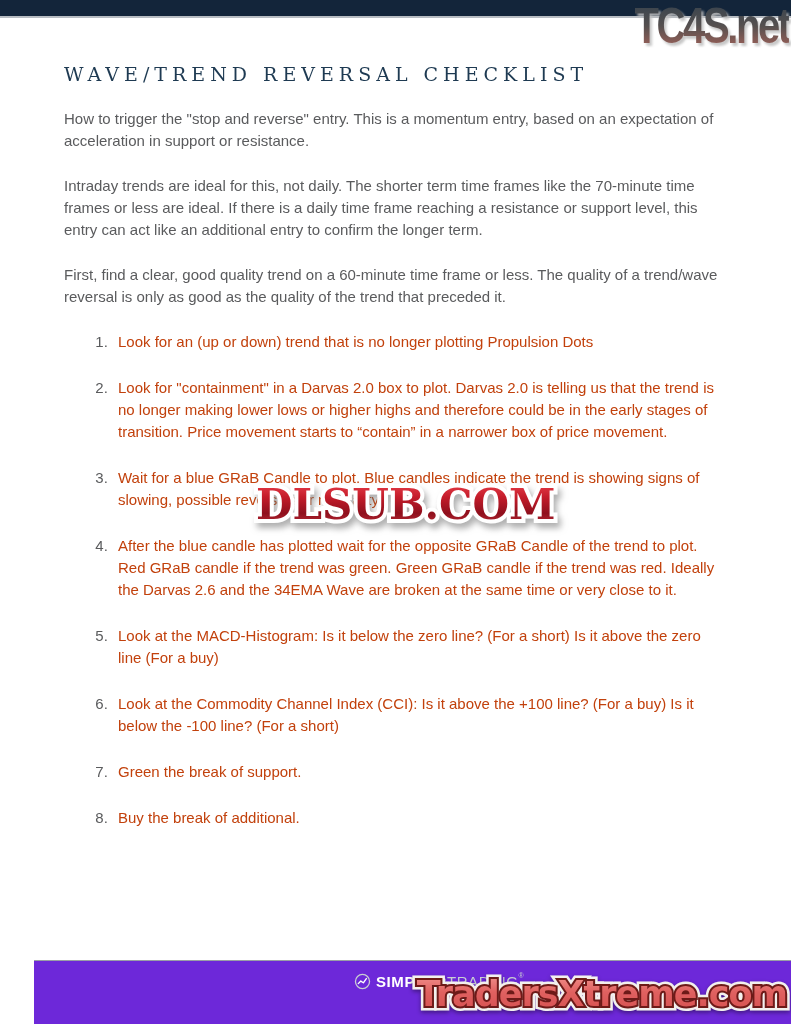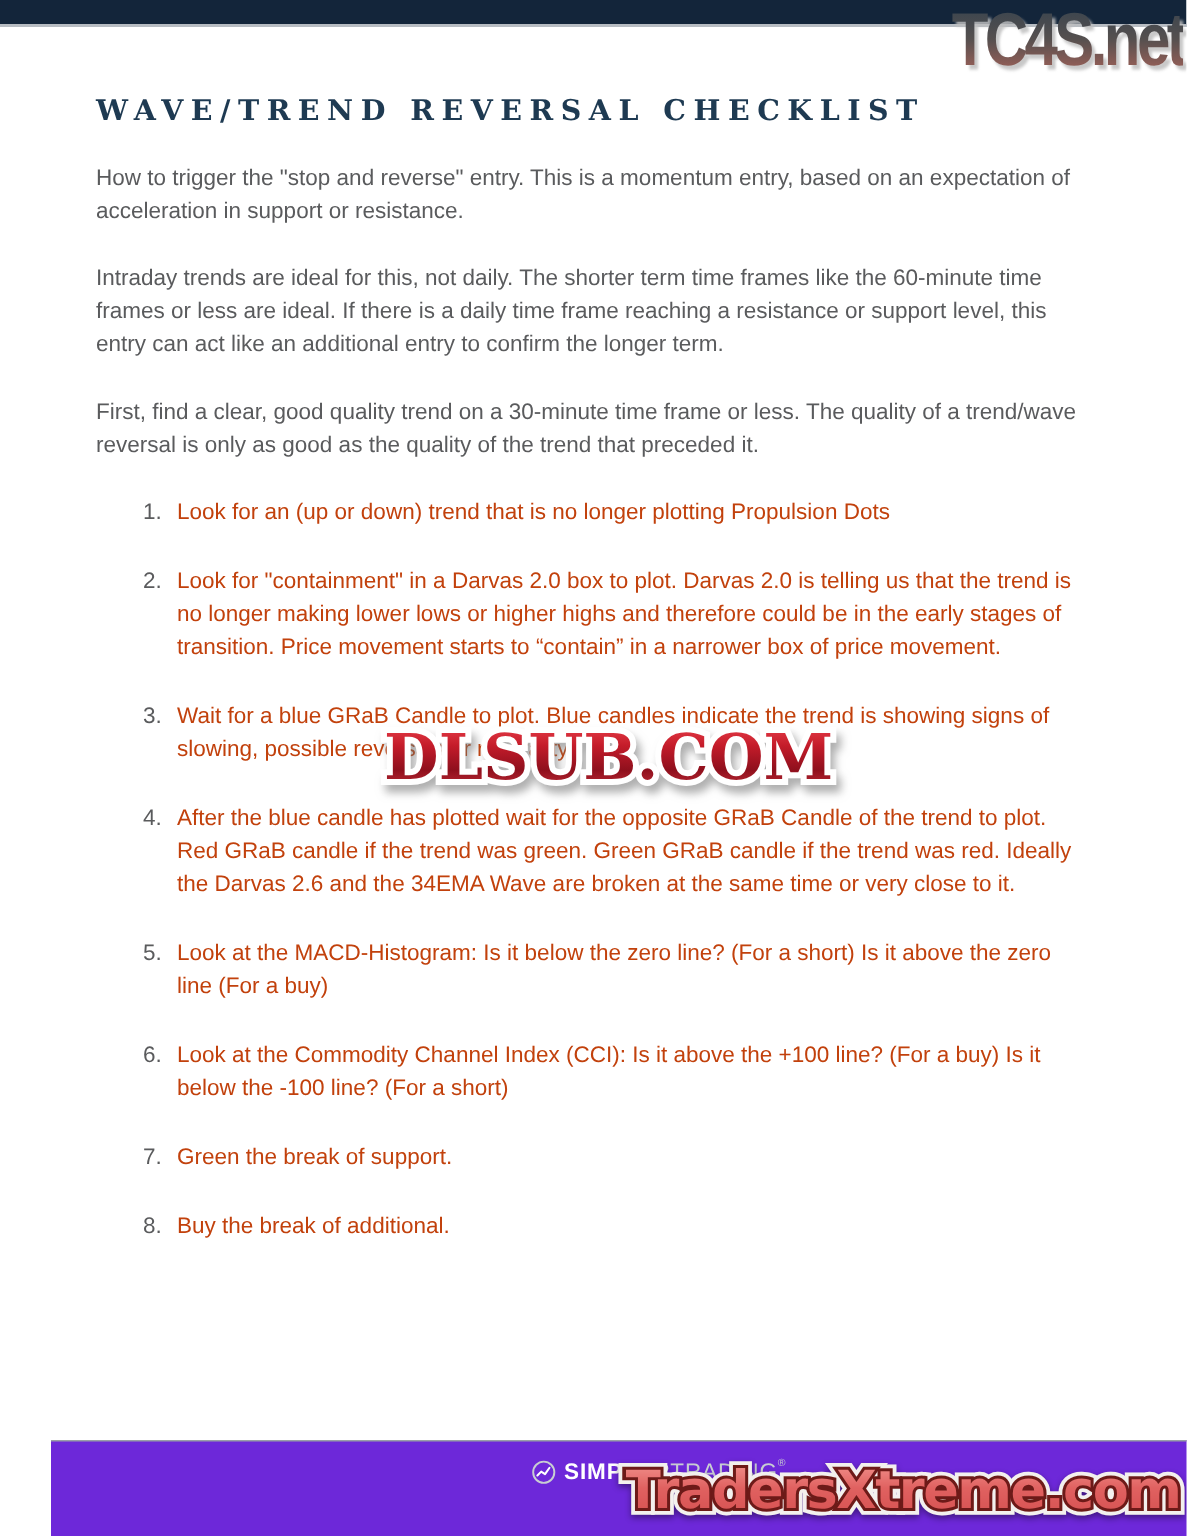--- a/index.html
+++ b/index.html
@@ -37,21 +37,21 @@
     white-space:nowrap;
   }
 
   
   .content {
     position:absolute; left:64px; top:62px;
     width:656px;
   }
   .page-title {
     font-family:"DejaVu Serif","Liberation Serif",serif;
-    font-weight:bold;
+    font-weight:normal;
     font-size:19px;
     line-height:24px;
     letter-spacing:5px;
     color:#1e3a52;
     margin-bottom:22px;
   }
   .para {
     font-size:15px;
     line-height:22px;
     color:#5a5b5d;
@@ -157,22 +157,22 @@
 <body>
 
 <div class="top-bar"></div>
 
 <div class="tc4s">TC4S.net</div>
 
 <div class="content">
   <h1 class="page-title">WAVE/TREND REVERSAL CHECKLIST</h1>
 
   <p class="para">How to trigger the "stop and reverse" entry. This is a momentum entry, based on an expectation of acceleration in support or resistance.</p>
-  <p class="para">Intraday trends are ideal for this, not daily. The shorter term time frames like the 60-minute time frames or less are ideal. If there is a daily time frame reaching a resistance or support level, this entry can act like an additional entry to confirm the longer term.</p>
-  <p class="para">First, find a clear, good quality trend on a 30-minute time frame or less. The quality of a trend/wave reversal is only as good as the quality of the trend that preceded it.</p>
+  <p class="para">Intraday trends are ideal for this, not daily. The shorter term time frames like the 70-minute time frames or less are ideal. If there is a daily time frame reaching a resistance or support level, this entry can act like an additional entry to confirm the longer term.</p>
+  <p class="para">First, find a clear, good quality trend on a 60-minute time frame or less. The quality of a trend/wave reversal is only as good as the quality of the trend that preceded it.</p>
 
   <ol class="checklist">
     <li>Look for an (up or down) trend that is no longer plotting Propulsion Dots</li>
     <li>Look for "containment" in a Darvas 2.0 box to plot. Darvas 2.0 is telling us that the trend is no longer making lower lows or higher highs and therefore could be in the early stages of transition. Price movement starts to “contain” in a narrower box of price movement.</li>
     <li>Wait for a blue GRaB Candle to plot. Blue candles indicate the trend is showing signs of slowing, possible reversals or neutrality.</li>
     <li>After the blue candle has plotted wait for the opposite GRaB Candle of the trend to plot. Red GRaB candle if the trend was green. Green GRaB candle if the trend was red. Ideally the Darvas 2.6 and the 34EMA Wave are broken at the same time or very close to it.</li>
     <li>Look at the MACD-Histogram: Is it below the zero line? (For a short) Is it above the zero line (For a buy)</li>
     <li>Look at the Commodity Channel Index (CCI): Is it above the +100 line? (For a buy) Is it below the -100 line? (For a short)</li>
     <li>Green the break of support.</li>
     <li>Buy the break of additional.</li>

